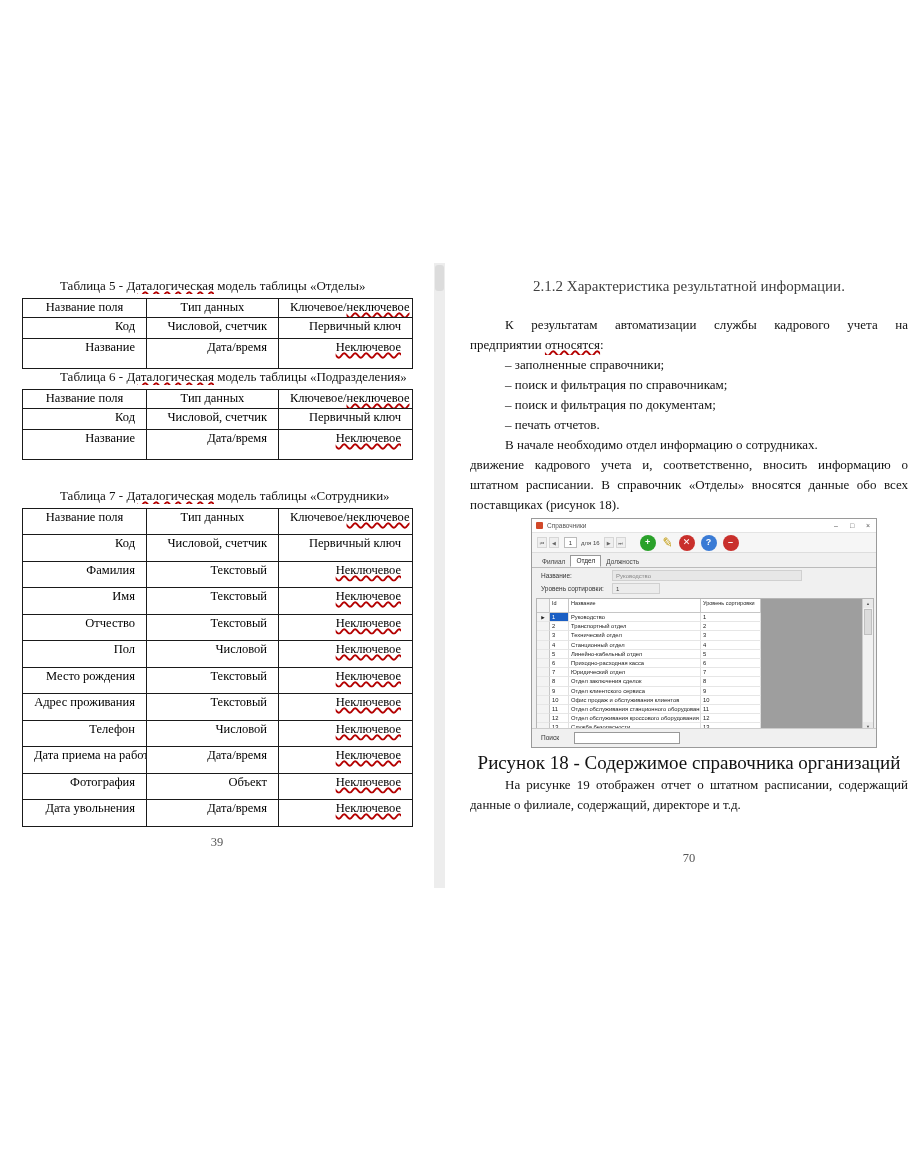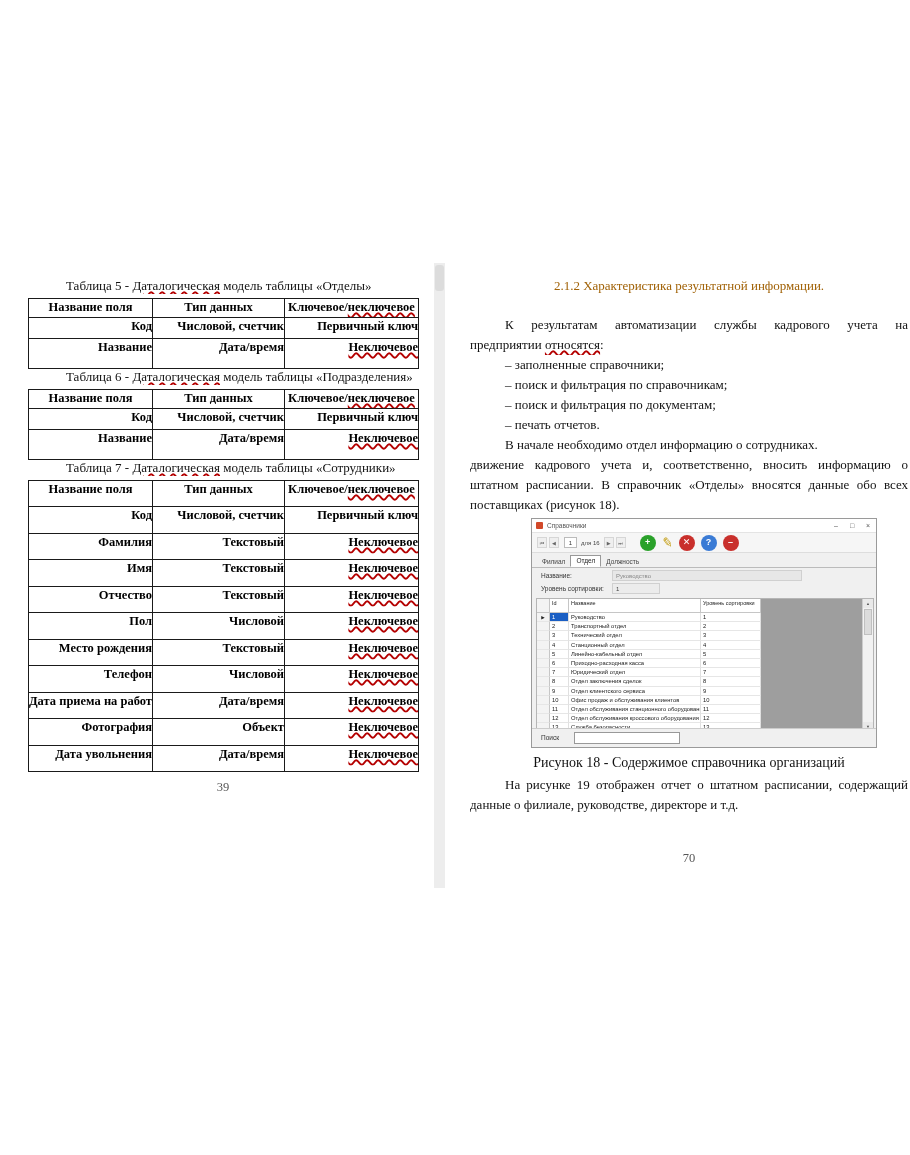--- a/index.html
+++ b/index.html
@@ -5,44 +5,44 @@
   *{box-sizing:border-box;margin:0;padding:0}
   html,body{background:#fff}
   body{font-family:"Liberation Serif","DejaVu Serif",serif}
   .canvas{position:relative;width:910px;height:1155px;background:#fff;overflow:hidden}
 
   
   .mid-scroll{position:absolute;left:434px;top:263px;width:11px;height:625px;background:#ededed}
   .mid-thumb{position:absolute;left:1px;top:2px;width:9px;height:26px;background:#dcdcdc;border-radius:3px}
 
   
-  .page-left{position:absolute;left:28px;top:278px;width:390px}
+  .page-left{position:absolute;left:22px;top:278px;width:390px}
   .tbl-caption{font-size:13px;line-height:16px;height:16px;color:#111;padding-left:38px;white-space:nowrap;overflow:hidden}
   .cap5{margin-bottom:4px}
   .cap6{margin-bottom:4px}
-  .cap7{margin-bottom:4px}
+  .cap7{margin-top:28px;margin-bottom:4px}
   .wavy{text-decoration-line:underline;text-decoration-style:wavy;text-decoration-color:#b40000;text-decoration-thickness:1.5px;text-underline-offset:1px}
   .doc-table{border-collapse:collapse;width:390px;table-layout:fixed}
-  .doc-table th,.doc-table td{border:1px solid #1a1a1a;font-size:12.5px;line-height:15px;font-weight:bold;vertical-align:top;padding:1px 0;overflow:hidden;white-space:nowrap}
+  .doc-table th,.doc-table td{border:1px solid #1a1a1a;font-size:12.5px;line-height:15px;font-weight:normal;vertical-align:top;padding:1px 11px;overflow:hidden;white-space:nowrap}
   .doc-table th{text-align:center}
   .doc-table td{text-align:right}
   .c1{width:124px}.c2{width:132px}.c3{width:134px}
   .rh56{height:19px}.ra56{height:21px}.rb56{height:30px}
   .rh7{height:26px}.rd7{height:26.5px}
   .page-num{margin-top:8px;text-align:center;font-size:12.5px;color:#555}
 
   
   .page-right{position:absolute;left:470px;top:278px;width:438px}
-  .rp-heading{font-size:13px;line-height:16px;height:16px;text-align:center;color:#a16207}
+  .rp-heading{font-size:15px;line-height:16px;height:16px;text-align:center;color:#404040}
   .txt{margin-top:21px}
   .ln{font-size:13px;line-height:20px;height:20px;color:#111;overflow:hidden}
   .jst{text-align:justify;text-align-last:justify}
   .ind{text-indent:35px}
   .lst{padding-left:35px}
-  .fig-caption{margin-top:7px;font-size:14px;line-height:16px;height:16px;text-align:center;color:#111}
+  .fig-caption{margin-top:7px;font-size:19px;line-height:16px;height:16px;text-align:center;color:#111}
   .p3{margin-top:4px}
 
   
   .app-window{position:relative;margin-top:3px;margin-left:61px;width:346px;height:230px;background:#f0f0f0;border:1px solid #9a9a9a;font-family:"Liberation Sans","DejaVu Sans",sans-serif}
   .a-titlebar{position:absolute;left:0;top:0;right:0;height:14px;background:#fff;border-bottom:1px solid #e4e4e4;display:flex;align-items:center}
   .a-ico{width:7px;height:7px;background:#d2492a;border-radius:1px;margin:0 4px 0 4px}
   .a-title{font-size:6.5px;color:#555}
   .a-ctrls{margin-left:auto;display:flex;align-items:center}
   .a-ctrl{width:16px;text-align:center;font-size:7px;color:#555}
   .a-toolbar{position:absolute;left:0;top:14px;right:0;height:20px;background:#f6f6f6;border-bottom:1px solid #ddd;display:flex;align-items:center;padding-left:5px}
@@ -184,20 +184,25 @@
             <td>Пол</td>
             <td>Числовой</td>
             <td class="wavy">Неключевое</td>
           </tr>
       <tr class="rd7">
             <td>Место рождения</td>
             <td>Текстовый</td>
             <td class="wavy">Неключевое</td>
           </tr>
       <tr class="rd7">
+            <td>Адрес проживания</td>
+            <td>Текстовый</td>
+            <td class="wavy">Неключевое</td>
+          </tr>
+      <tr class="rd7">
             <td>Телефон</td>
             <td>Числовой</td>
             <td class="wavy">Неключевое</td>
           </tr>
       <tr class="rd7">
             <td>Дата приема на работу</td>
             <td>Дата/время</td>
             <td class="wavy">Неключевое</td>
           </tr>
       <tr class="rd7">
@@ -362,19 +367,19 @@
 
       <div class="a-search">
         <span class="s-label">Поиск</span>
         <span class="s-box"></span>
       </div>
     </div>
 
     <div class="fig-caption">Рисунок 18 - Содержимое справочника организаций</div>
     <div class="txt p3" style="margin-top:4px">
       <div class="ln jst ind">На рисунке 19 отображен отчет о штатном расписании, содержащий</div>
-      <div class="ln">данные о филиале, руководстве, директоре и т.д.</div>
+      <div class="ln">данные о филиале, содержащий, директоре и т.д.</div>
     </div>
 
     <div class="page-num" style="margin-top:36px">70</div>
   </section>
 
 </div>
 
 </body></html>

